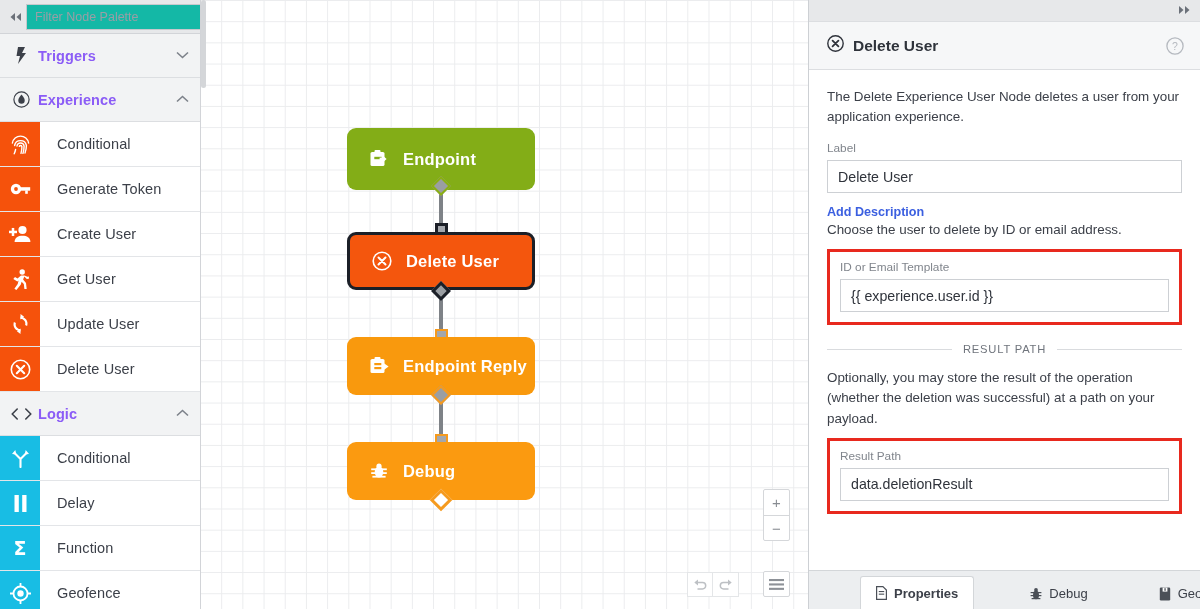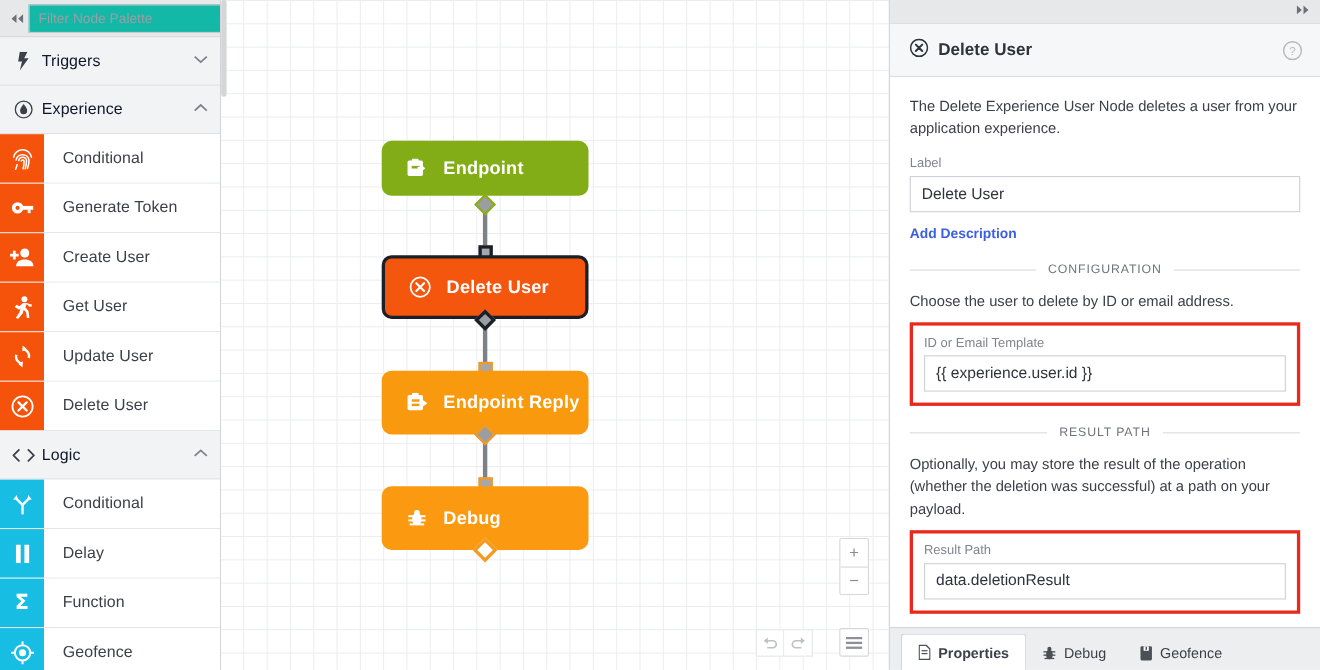--- a/index.html
+++ b/index.html
@@ -33,21 +33,21 @@
 
   .group-header {
     height: 44px; display: flex; align-items: center; background: #f2f3f4;
     border-bottom: 1px solid #dcdee1; padding: 0 11px 0 9px; cursor: pointer;
   }
   .group-icon {
     width: 24px; font-size: 14px; color: #3c4049; display: flex;
     align-items: center; justify-content: center; flex: 0 0 24px;
   }
   .group-label {
-    flex: 1; font-size: 14.5px; color: #0f172a; font-weight: 400;
+    flex: 1; font-size: 14.5px; color: #8b5cf6; font-weight: 700;
     padding-left: 5px; letter-spacing: .1px;
   }
   .chev { color: #7d828a; font-size: 11px; line-height: 1; }
 
   .node-item {
     height: 45px; display: flex; align-items: stretch;
     border-bottom: 1px solid #e3e5e8; background: #fff; cursor: pointer;
   }
   .node-swatch {
     width: 40px; flex: 0 0 40px; display: flex; align-items: center; justify-content: center;
@@ -161,21 +161,21 @@
 
   .hl-box { border: 3px solid #e8291e; padding: 8px 10px 10px 10px; margin-top: 9px; }
   .hl-box .fld-label { margin-top: 0; }
 
   .panel-tabs {
     height: 39px; background: #eceef0; border-top: 1px solid #d3d6d9;
     display: flex; align-items: flex-end; padding-left: 10px;
   }
   .ptab {
     height: 31px; display: flex; align-items: center; gap: 7px;
-    padding: 0 15px; font-size: 13px; color: #3c4049; cursor: pointer;
+    padding: 0 15px; font-size: 13px; color: #3c4049; cursor: pointer; margin-left: 41px;
   }
   .ptab.active {
     background: #fff; border: 1px solid #d3d6d9; border-bottom: none;
     border-radius: 3px 3px 0 0; font-weight: 700; height: 33px;
   }
   .ptab .ticon { display: flex; align-items: center; color: #4b5058; }
 </style>
 </head>
 <body>
 
@@ -345,21 +345,21 @@
     </div>
   </div>
 
   <div class="canvas">
     <div class="canvas-scroll-v"></div>
 
     <div class="wire" style="left:238px; top:186px; height:46px;"></div>
     <div class="wire" style="left:238px; top:290px; height:46px;"></div>
     <div class="wire" style="left:238px; top:395px; height:46px;"></div>
 
-    <div class="fnode" style="left:146px; top:128px; width:188px; height:50px; background:#83ad17;">
+    <div class="fnode" style="left:146px; top:128px; width:188px; height:62px; background:#83ad17;">
       <span class="ficon">
         <svg width="19" height="18" viewBox="0 0 19 18">
           <rect x="0.5" y="2" width="14" height="14" rx="1.6" fill="#fff"></rect>
           <rect x="4.5" y="0" width="6" height="4.2" rx="1" fill="#fff"></rect>
           <rect x="4.3" y="6.8" width="8" height="2.4" fill="#83ad17"></rect>
           <path d="M11.6 4.6 L16.6 9 L11.6 13.4 Z" fill="#fff"></path>
           <rect x="9.6" y="7.6" width="4.5" height="2.8" fill="#fff"></rect>
         </svg>
       </span>
       <span>Endpoint</span>
@@ -465,23 +465,20 @@
 
     <div class="panel-body">
 
       <div class="p-desc">The Delete Experience User Node deletes a user from your application experience.</div>
 
       <div class="fld-label">Label</div>
       <input class="fld-input" value="Delete User" style="">
 
       <a class="link">Add Description</a>
 
-      <div class="sect-div">
-        <span>CONFIGURATION</span>
-      </div>
 
       <div class="p-desc">Choose the user to delete by ID or email address.</div>
 
       <div class="hl-box">
         <div class="fld-label">ID or Email Template</div>
         <input class="fld-input" value="{{ experience.user.id }}" style="">
       </div>
 
       <div class="sect-div">
         <span>RESULT PATH</span>

